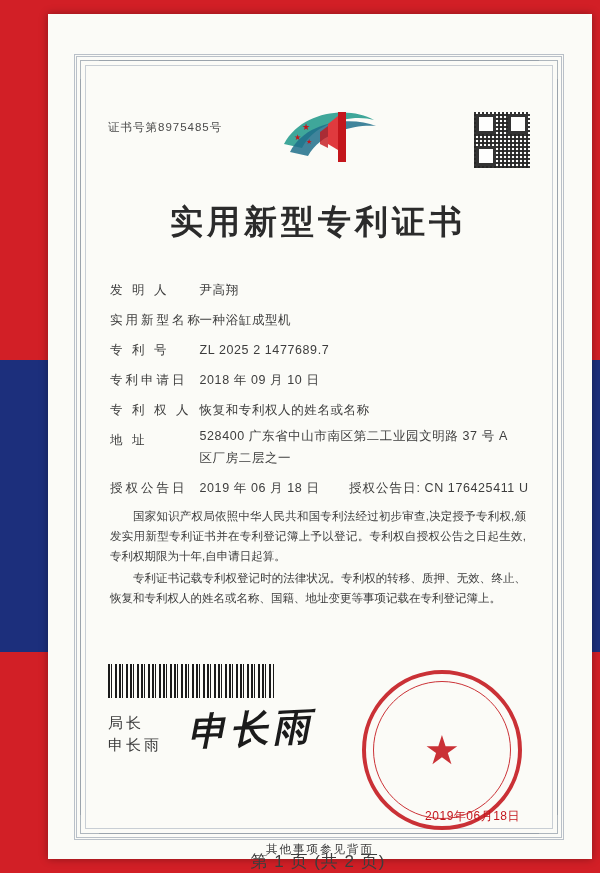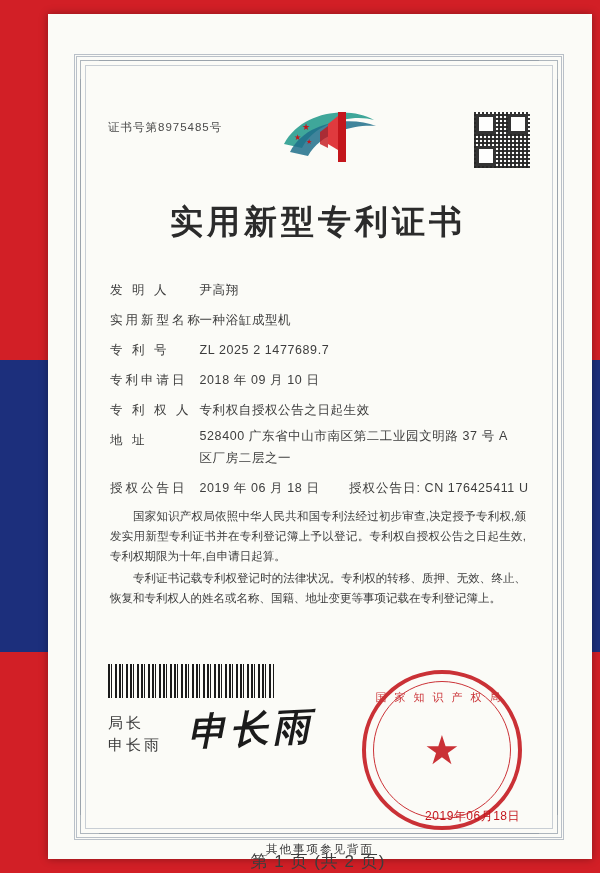--- a/index.html
+++ b/index.html
@@ -317,21 +317,21 @@
         <div class="row">
           <span class="lbl">专 利 号</span>
           <span class="val">ZL 2025 2 1477689.7</span>
         </div>
         <div class="row">
           <span class="lbl">专利申请日</span>
           <span class="val">2018 年 09 月 10 日</span>
         </div>
         <div class="row">
           <span class="lbl">专 利 权 人</span>
-          <span class="val">专利权自授权公告之日起生效</span>
+          <span class="val">恢复和专利权人的姓名或名称</span>
         </div>
         <div class="row tall">
           <span class="lbl">地        址</span>
           <span class="val wrap">528400 广东省中山市南区第二工业园文明路 37 号 A 区厂房二层之一</span>
         </div>
         <div class="row row-split">
           <span class="lbl">授权公告日</span>
           <span class="val">2019 年 06 月 18 日</span>
           <span class="val2-lbl">授权公告日:</span>
           <span class="val">CN 176425411 U</span>
@@ -347,21 +347,20 @@
 
       <div class="sign-block">
         <div>局长</div>
         <div>申长雨</div>
       </div>
 
       <div class="handwriting">申长雨</div>
 
       <div class="seal">
         <div class="seal-ring"></div>
-        <div class="seal-top-text">国家知识产权局</div>
         <div class="seal-star">★</div>
       </div>
 
       <div class="seal-date">2019年06月18日</div>
 
       <div class="page-no">第 1 页 (共 2 页)</div>
 
     </div>
 
     <div class="footnote">其他事项参见背面</div>

